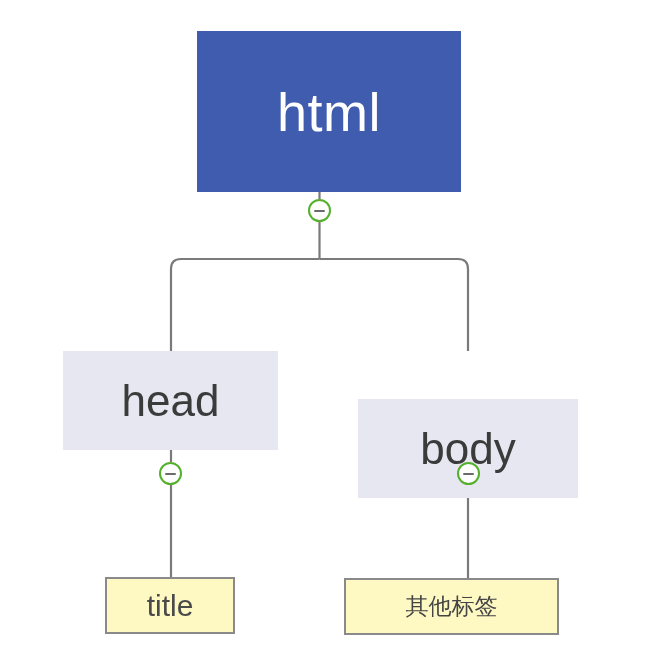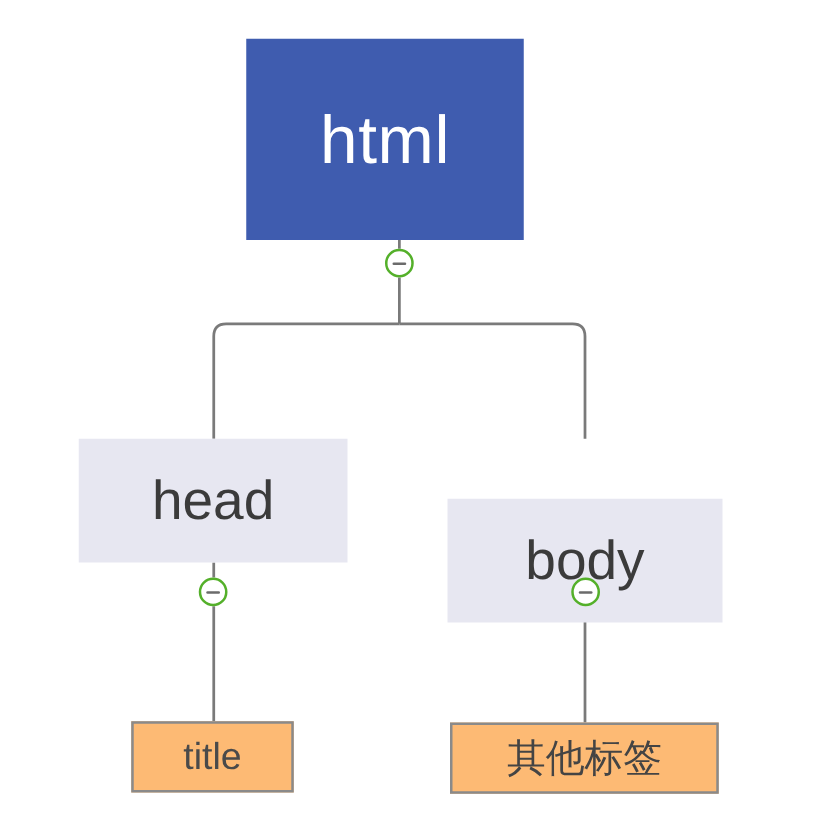--- a/index.html
+++ b/index.html
@@ -31,21 +31,21 @@
     box-sizing: border-box;
     display: flex;
     align-items: center;
     justify-content: center;
     text-align: center;
     white-space: nowrap;
   }
   .node-root {
     left: 197px;
     top: 31px;
-    width: 222px;
+    width: 264px;
     height: 161px;
     background: #3F5CAF;
     color: #ffffff;
     font-size: 54px;
     font-weight: 400;
     letter-spacing: 0.5px;
   }
   .node-branch {
     height: 99px;
     background: #E7E7F1;
@@ -59,36 +59,36 @@
     width: 215px;
   }
   .node-body {
     left: 358px;
     top: 351px;
     width: 220px;
     margin-top: 48px;
   }
   .node-leaf {
     height: 57px;
-    background: #fdba74;
+    background: #fef9c3;
     border: 2px solid #8a8a8a;
     color: #4a4a4a;
     font-size: 30px;
     font-weight: 400;
   }
   .node-title {
     left: 105px;
     top: 577px;
     width: 130px;
   }
   .node-other {
-    left: 360px;
+    left: 344px;
     top: 578px;
     width: 215px;
-    font-size: 31px;
+    font-size: 23px;
     color: #444444;
   }
   .toggle {
     position: absolute;
     width: 23px;
     height: 23px;
     border-radius: 50%;
     background: #ffffff;
     border: 2px solid #54b02a;
     box-sizing: border-box;

